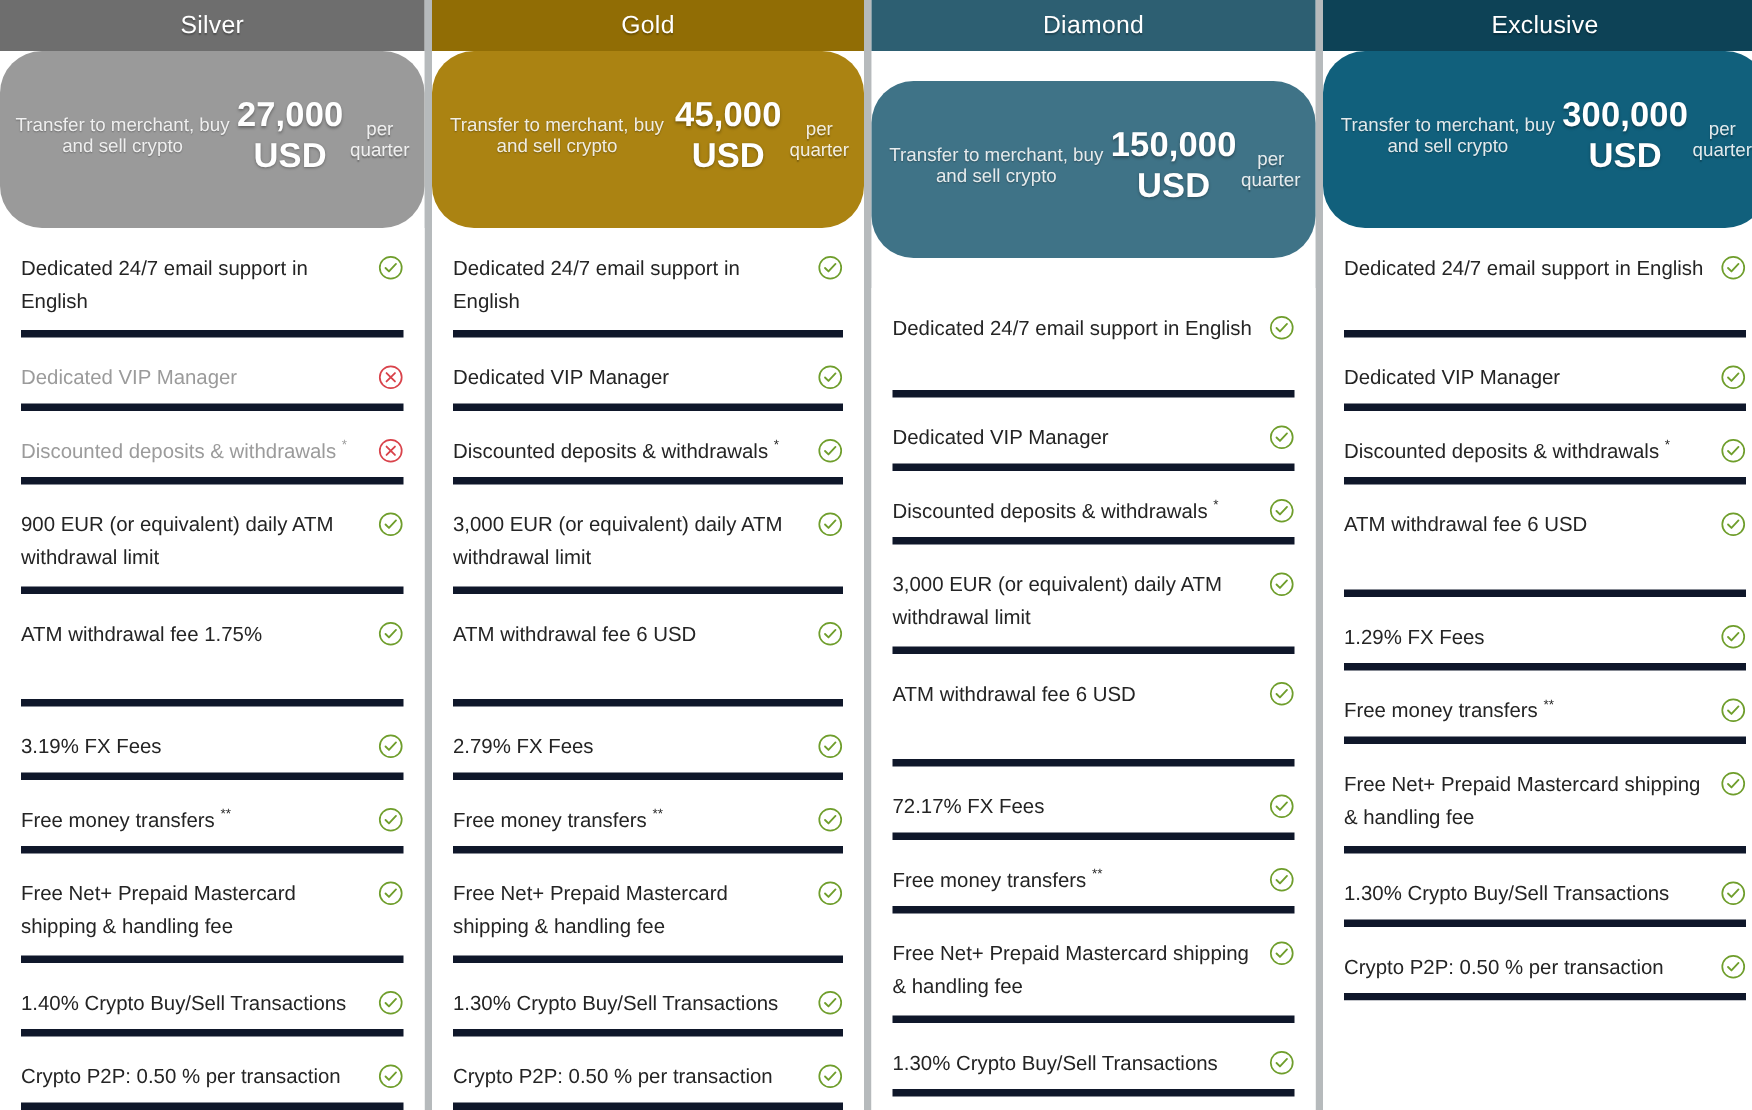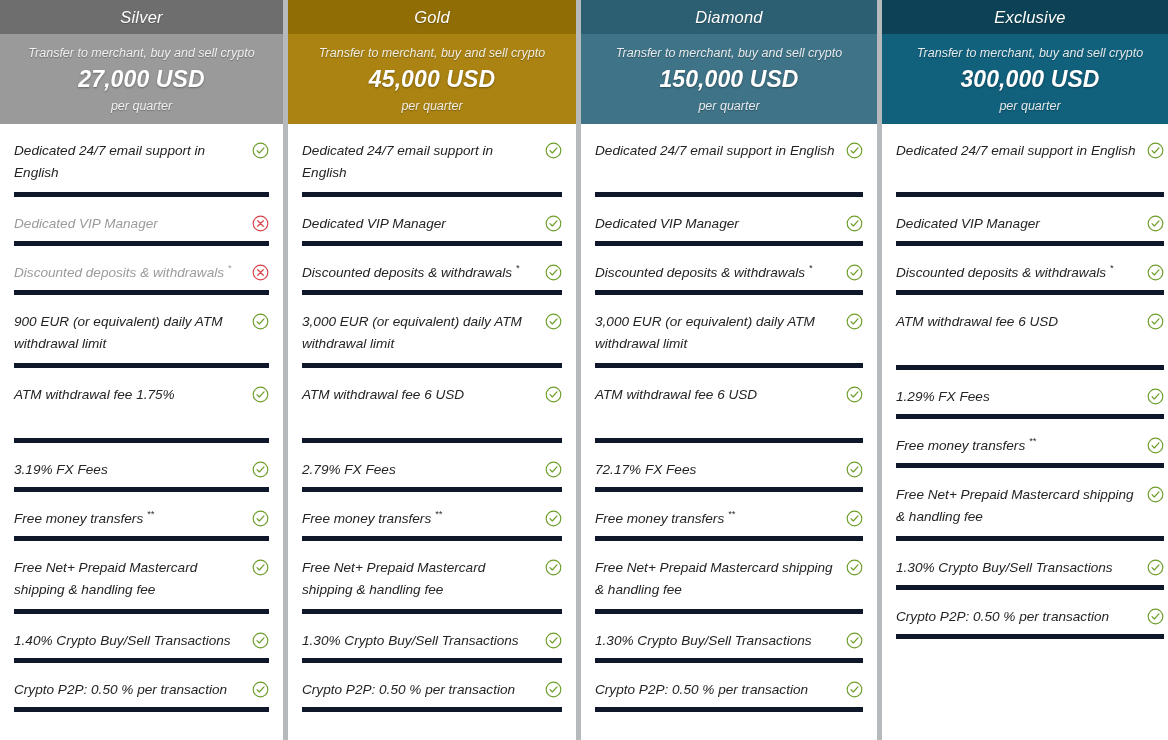--- a/index.html
+++ b/index.html
@@ -19,25 +19,24 @@
     background: #c3c7c9;
   }
 
   .tier {
     flex: 0 0 auto;
     display: flex;
     flex-direction: column;
     background: #ffffff;
     height: 740px;
     position: relative;
-    font-style: italic;
   }
   .tier.silver    { width: 283px; }
   .tier.gold      { width: 288px; }
-  .tier.diamond   { width: 296px; }
+  .tier.diamond   { width: 296px; gap: 20px; }
   .tier.exclusive { width: 296px; }
 
   .gap {
     flex: 0 0 auto;
     width: 5px;
     height: 740px;
     background: #b6babc;
   }
 
   
@@ -50,27 +49,28 @@
   }
   .tier-head-label {
     font-size: 16.5px;
     color: #ffffff;
     letter-spacing: .2px;
     text-shadow: 0 1px 1px rgba(0,0,0,.28);
   }
 
   .tier-price {
     flex: 0 0 auto;
-    height: 90px;
+    height: 118px;
     display: flex;
-    flex-direction: column;
+    flex-direction: row;
     align-items: center;
     justify-content: center;
     text-align: center;
     padding: 0 10px;
+    border-radius: 28px;
   }
   .price-caption {
     font-size: 12.5px;
     color: rgba(255,255,255,.88);
     margin-bottom: 6px;
     text-shadow: 0 1px 1px rgba(0,0,0,.30);
   }
   .price-amount {
     font-size: 23px;
     font-weight: bold;

